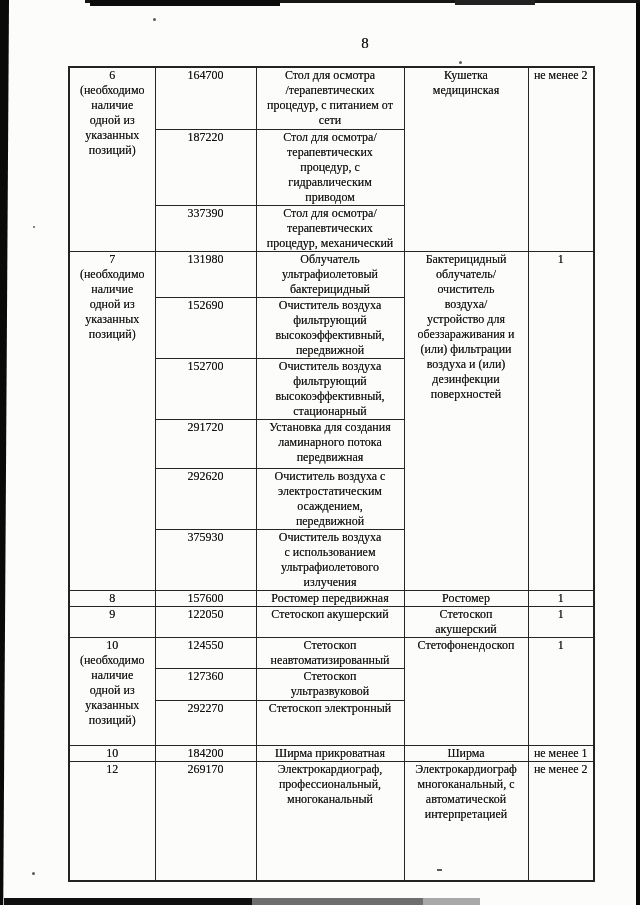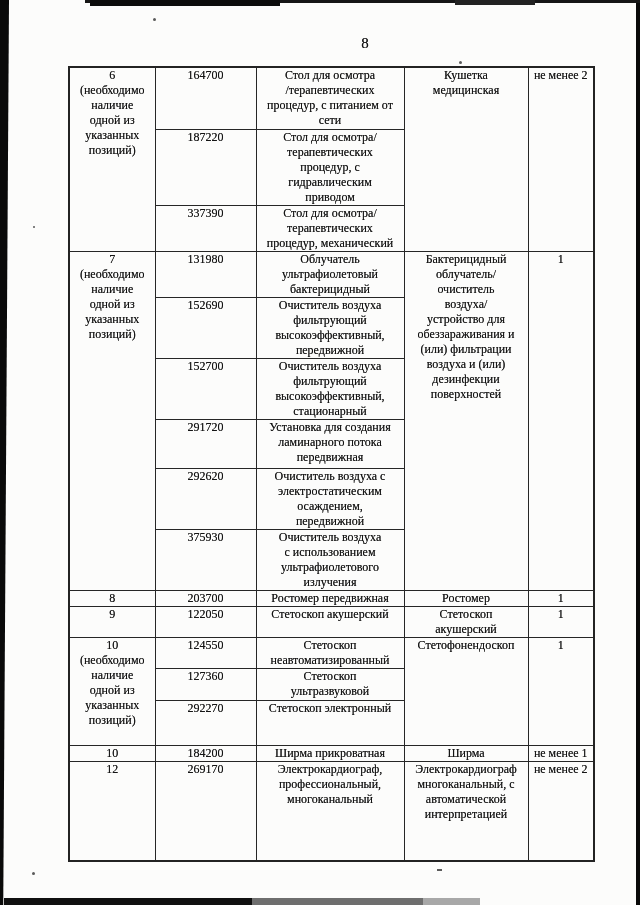--- a/index.html
+++ b/index.html
@@ -27,21 +27,21 @@
     white-space:pre-line;
     overflow:hidden;
     text-shadow:0 0 .4px rgba(0,0,0,.65);
   }
   
   tr.r1{height:62px}  tr.r2{height:74px}  tr.r3{height:45px}
   tr.r4{height:45px}  tr.r5{height:60px}  tr.r6{height:56px}
   tr.r7{height:49px}  tr.r8{height:58px}  tr.r9{height:61px}
   tr.r10{height:15px} tr.r11{height:27px} tr.r12{height:30px}
   tr.r13{height:32px} tr.r14{height:45px} tr.r15{height:16px}
-  tr.r16{height:100px}
+  tr.r16{height:120px}
   
   .left-bar{
     position:absolute;left:0;top:0;width:9px;height:905px;background:#0a0a0a;
     clip-path:polygon(0 0,100% 0,36% 100%,0 100%);
   }
   .right-bar{position:absolute;right:0;top:0;width:4px;height:905px;background:#090909;}
   .top-strip{position:absolute;left:85px;top:0;width:555px;height:3px;background:#161616;}
   .top-strip2{position:absolute;left:90px;top:0;width:190px;height:6px;background:#0c0c0c;}
   .top-strip3{position:absolute;left:455px;top:0;width:80px;height:5px;background:#222;}
   .bottom-strip{
@@ -166,21 +166,21 @@
     <tr class="r9">
       <td>375930</td>
       <td>Очиститель воздуха
 с использованием
 ультрафиолетового
 излучения</td>
     </tr>
 
     <tr class="r10">
       <td>8</td>
-      <td>203700</td>
+      <td>157600</td>
       <td>Ростомер передвижная</td>
       <td>Ростомер</td>
       <td>1</td>
     </tr>
 
     <tr class="r11">
       <td>9</td>
       <td>122050</td>
       <td>Стетоскоп акушерский</td>
       <td>Стетоскоп

